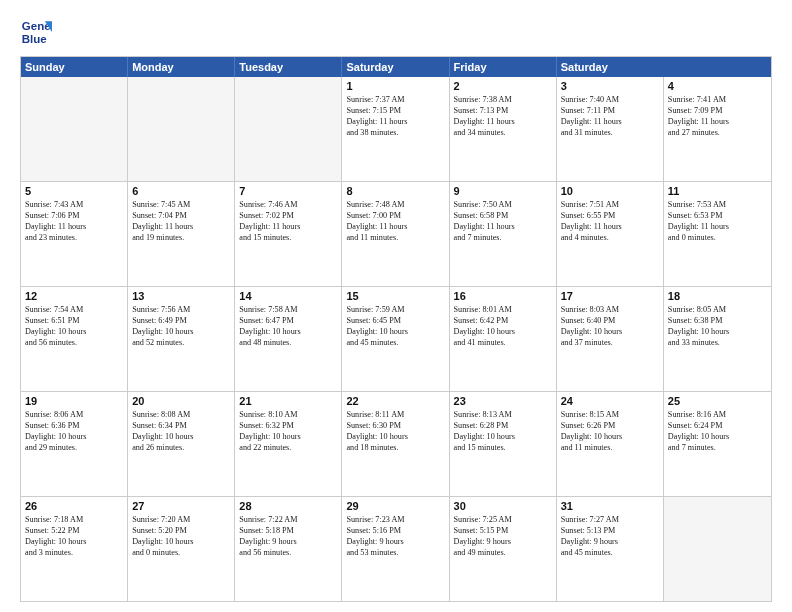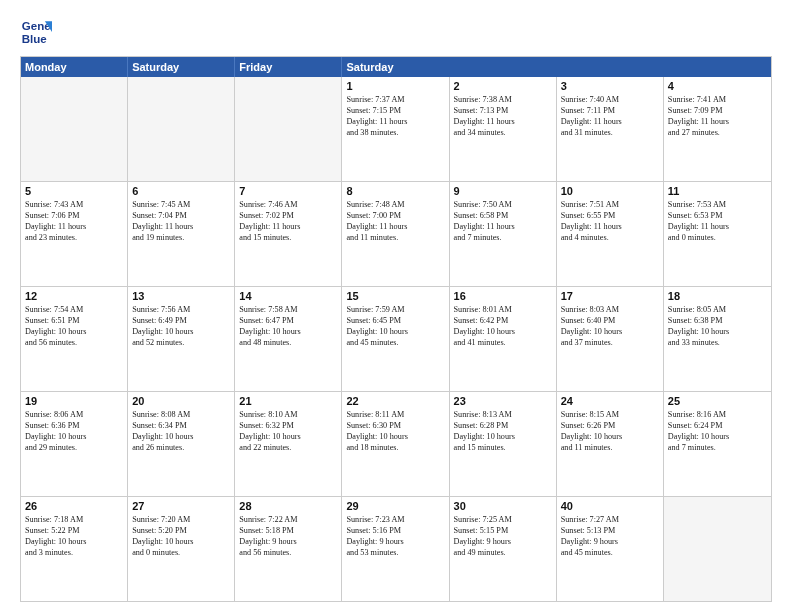--- a/index.html
+++ b/index.html
@@ -114,21 +114,23 @@
       </svg>
     </div>
     <div class="title-block">
       <div class="month-title"></div>
       <div class="subtitle"></div>
     </div>
   </div>
 
   <div class="calendar">
     <div class="cal-header">
+    <div class="cal-header-cell">Sunday</div>
         <div class="cal-header-cell">Monday</div>
+        <div class="cal-header-cell">Tuesday</div>
         <div class="cal-header-cell">Saturday</div>
         <div class="cal-header-cell">Friday</div>
         <div class="cal-header-cell">Saturday</div>
       </div>
     <div class="cal-body">
     <div class="cal-row">
           <div class="cal-cell empty"></div>
           <div class="cal-cell empty"></div>
           <div class="cal-cell empty"></div>
           <div class="cal-cell">
@@ -253,20 +255,20 @@
           </div>
           <div class="cal-cell">
             <div class="day-num">29</div>
             <div class="cell-info">Sunrise: 7:23 AM<br>Sunset: 5:16 PM<br>Daylight: 9 hours<br>and 53 minutes.</div>
           </div>
           <div class="cal-cell">
             <div class="day-num">30</div>
             <div class="cell-info">Sunrise: 7:25 AM<br>Sunset: 5:15 PM<br>Daylight: 9 hours<br>and 49 minutes.</div>
           </div>
           <div class="cal-cell">
-            <div class="day-num">40</div>
+            <div class="day-num">31</div>
             <div class="cell-info">Sunrise: 7:27 AM<br>Sunset: 5:13 PM<br>Daylight: 9 hours<br>and 45 minutes.</div>
           </div>
           <div class="cal-cell empty"></div>
         </div>
       </div>
   </div>
 </div>
 
 </body></html>

